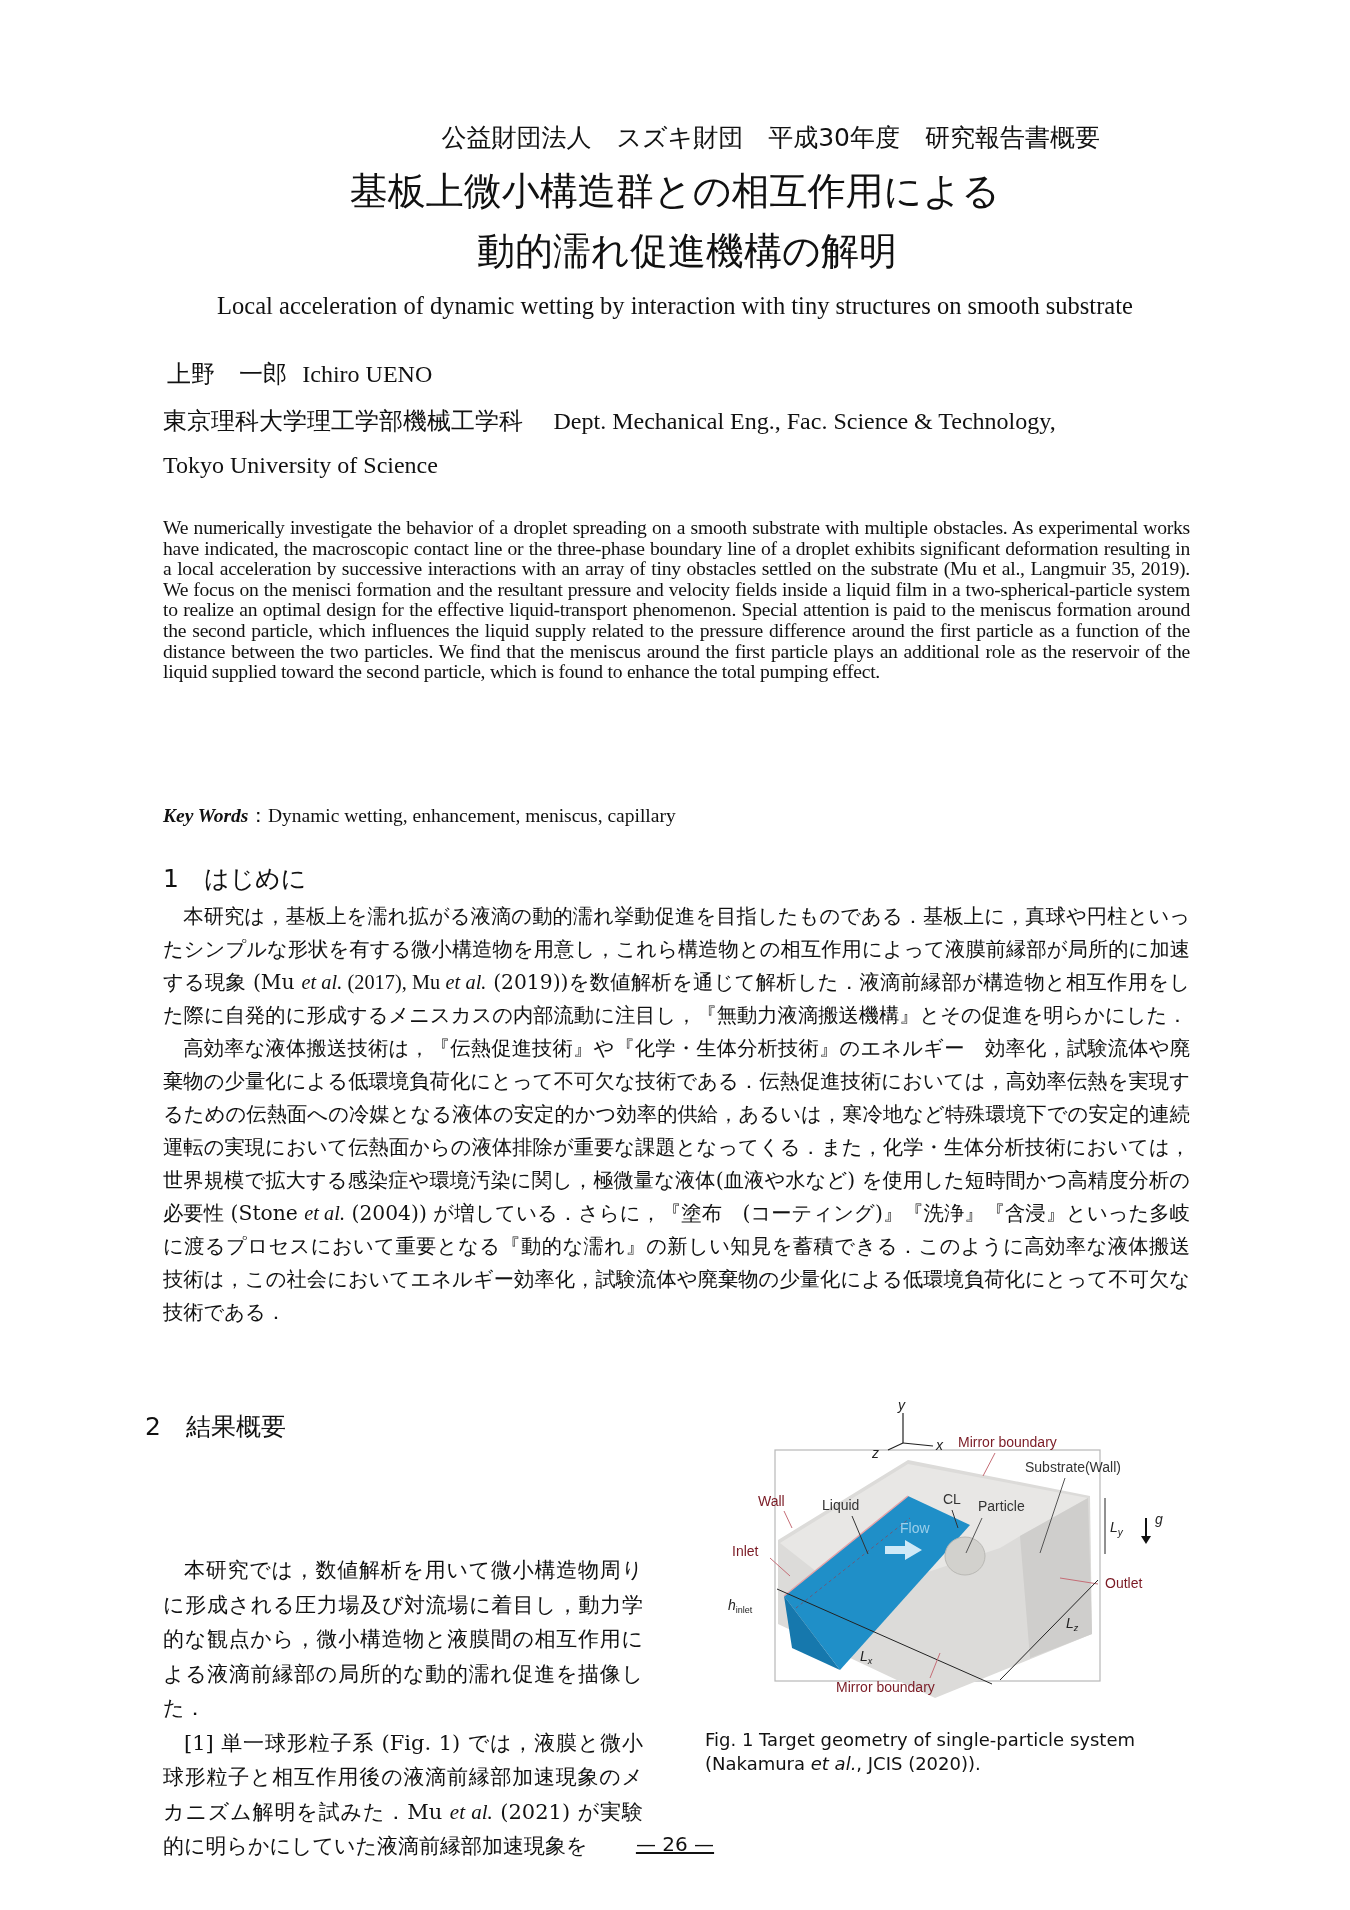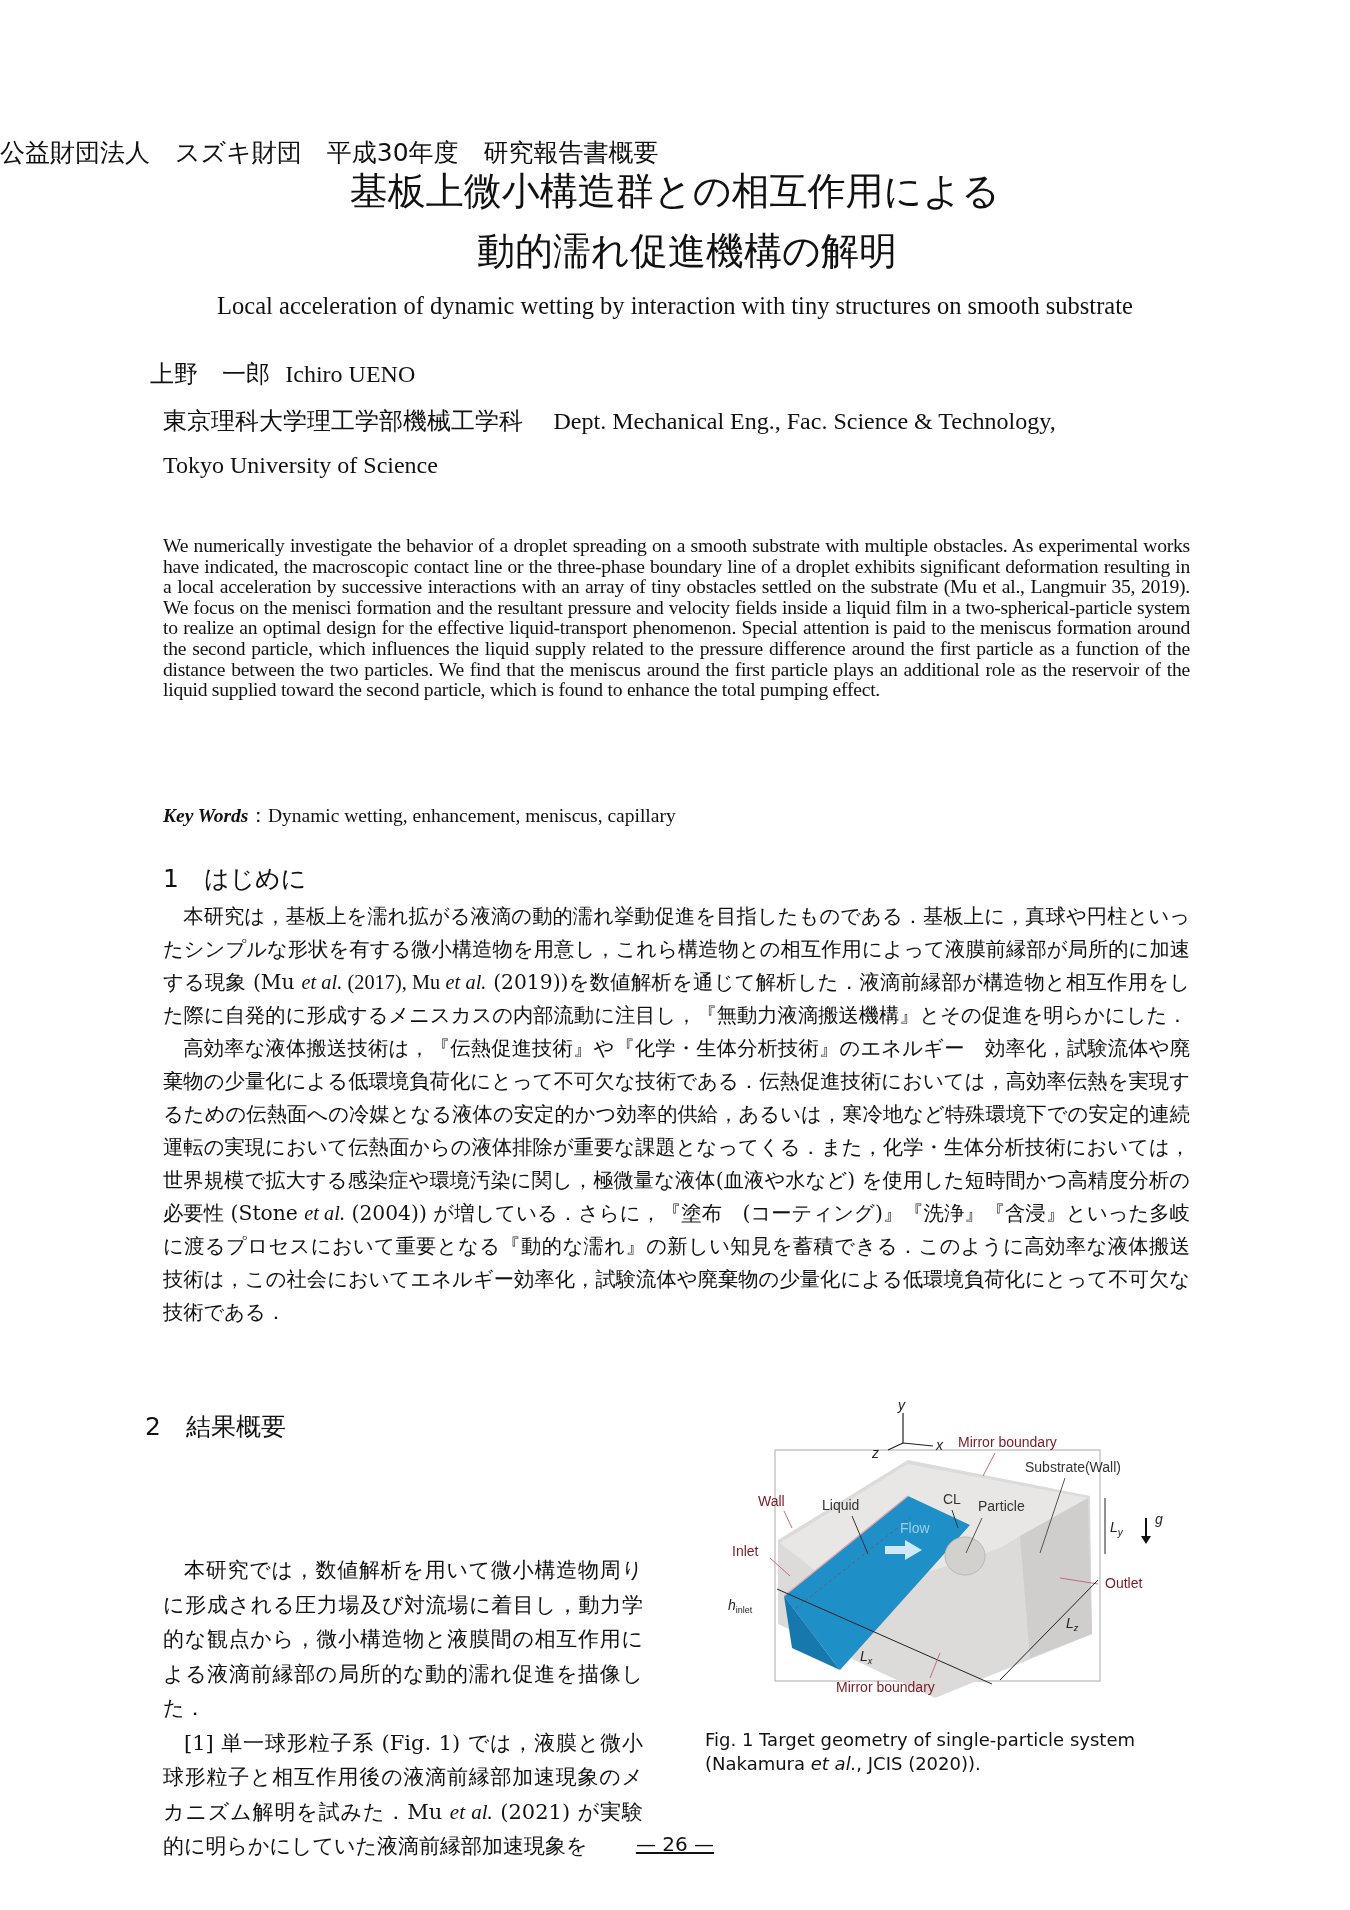--- a/index.html
+++ b/index.html
@@ -1,28 +1,28 @@
 <!DOCTYPE html>
 <html><head>
 <meta charset="utf-8">
 <style>
   html, body { margin:0; padding:0; background:#ffffff; }
   body { width:1350px; height:1910px; position:relative; overflow:hidden; color:#111; }
   .abs { position:absolute; }
   .gothic { font-family:"DejaVu Sans", sans-serif; }
   .mincho { font-family:"DejaVu Serif", serif; }
   .times { font-family:"Liberation Serif", serif; }
-  #hdr1 { left:0; width:1100px; top:136px; text-align:left; font-size:25px; letter-spacing:0px; }
+  #hdr1 { left:0; width:1100px; top:121px; text-align:right; font-size:25px; letter-spacing:0px; }
   #title1 { left:0; width:1350px; top:166px; text-align:center; font-size:38px; font-weight:normal; }
   #title2 { left:0; width:1350px; top:226px; text-align:center; font-size:38px;margin-left:12px; }
   #entitle { left:0; width:1350px; top:292px; text-align:center; font-size:24.5px; }
-  #author { left:150px; top:358px; font-size:24px; }
+  #author { left:167px; top:358px; font-size:24px; }
   #affil { left:163px; top:405px; font-size:24px; width:1030px; }
   #affil2 { left:163px; top:452px; font-size:24px; }
-  #abstract { left:163px; top:518px; width:1027px; font-size:19.6px; line-height:20.6px; text-align:justify; letter-spacing:-0.25px;margin-top:18px; }
+  #abstract { left:163px; top:518px; width:1027px; font-size:19.6px; line-height:20.6px; text-align:justify; letter-spacing:-0.25px; }
   #keywords { left:163px; top:802px; font-size:19.5px;text-align:center; }
   #keywords .kl { font-style:italic; font-weight:bold; }
   .sec { font-size:25px;text-align:right; }
   #sec1 { left:163px; top:862px; }
   #intro { left:163px; top:900px; width:1027px; font-size:20.3px; line-height:33px; text-align:justify; }
   #intro p { margin:0; text-indent:1em; }
   #sec2 { left:145px; top:1410px; }
   #res { left:163px; top:1553px; width:480px; font-size:21px; line-height:34.5px; text-align:justify; }
   #res p { margin:0; text-indent:1em; }
   i.it { font-family:"Liberation Serif", serif; font-style:italic; }

